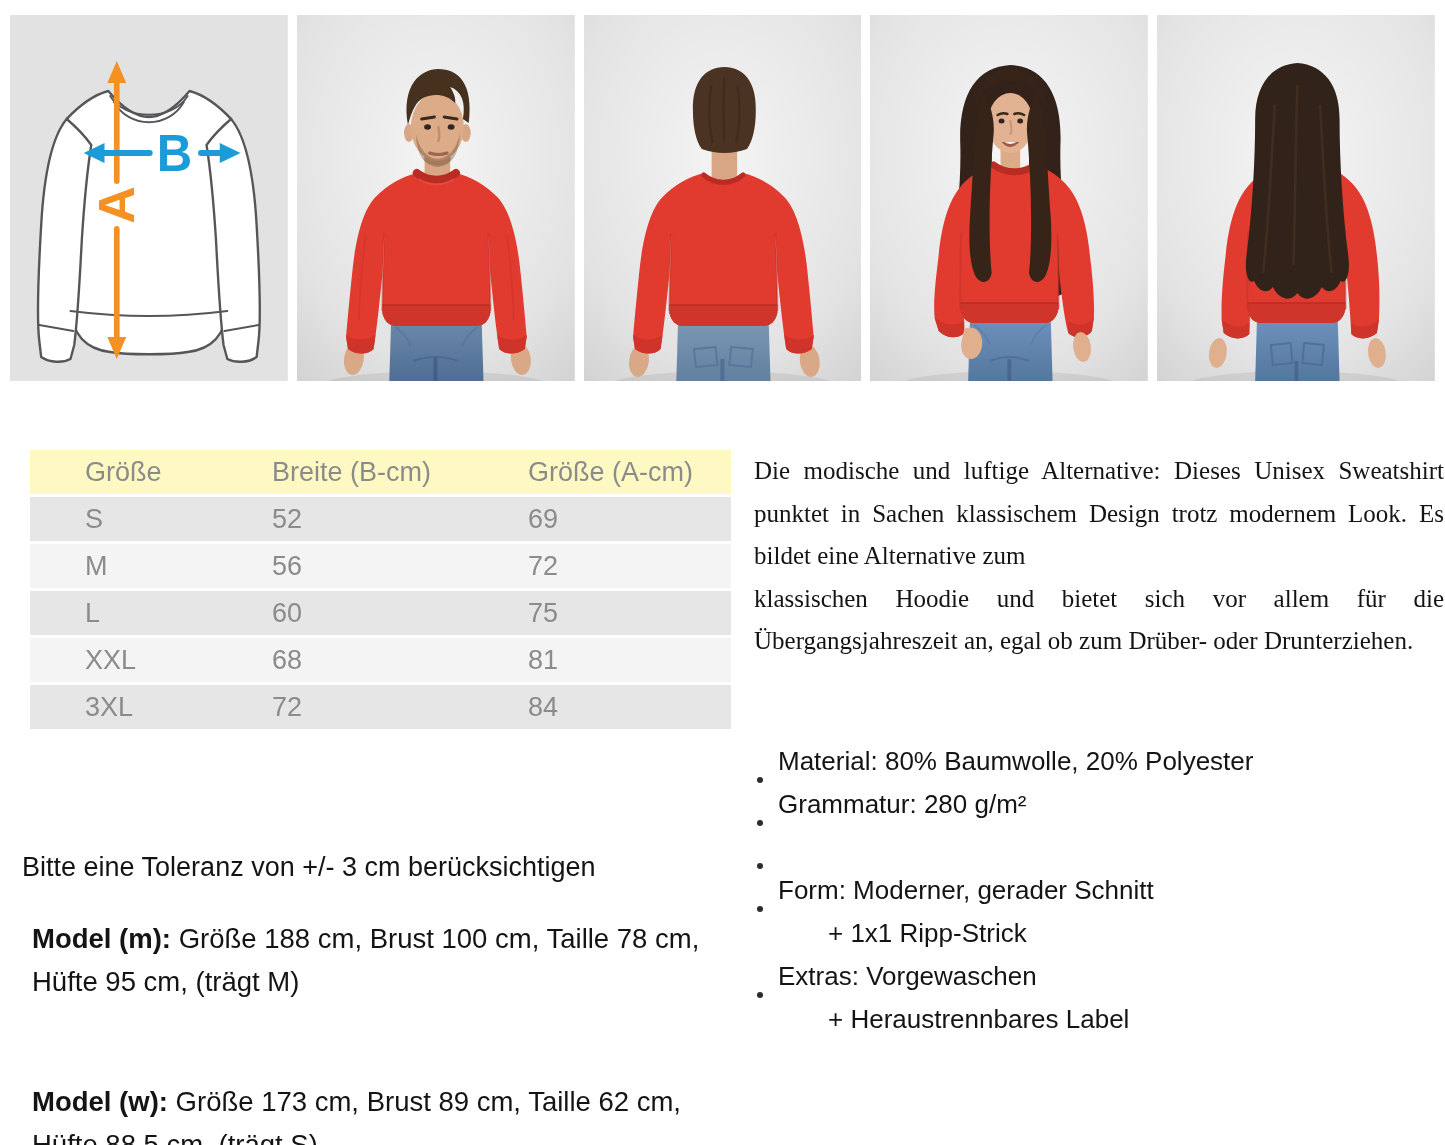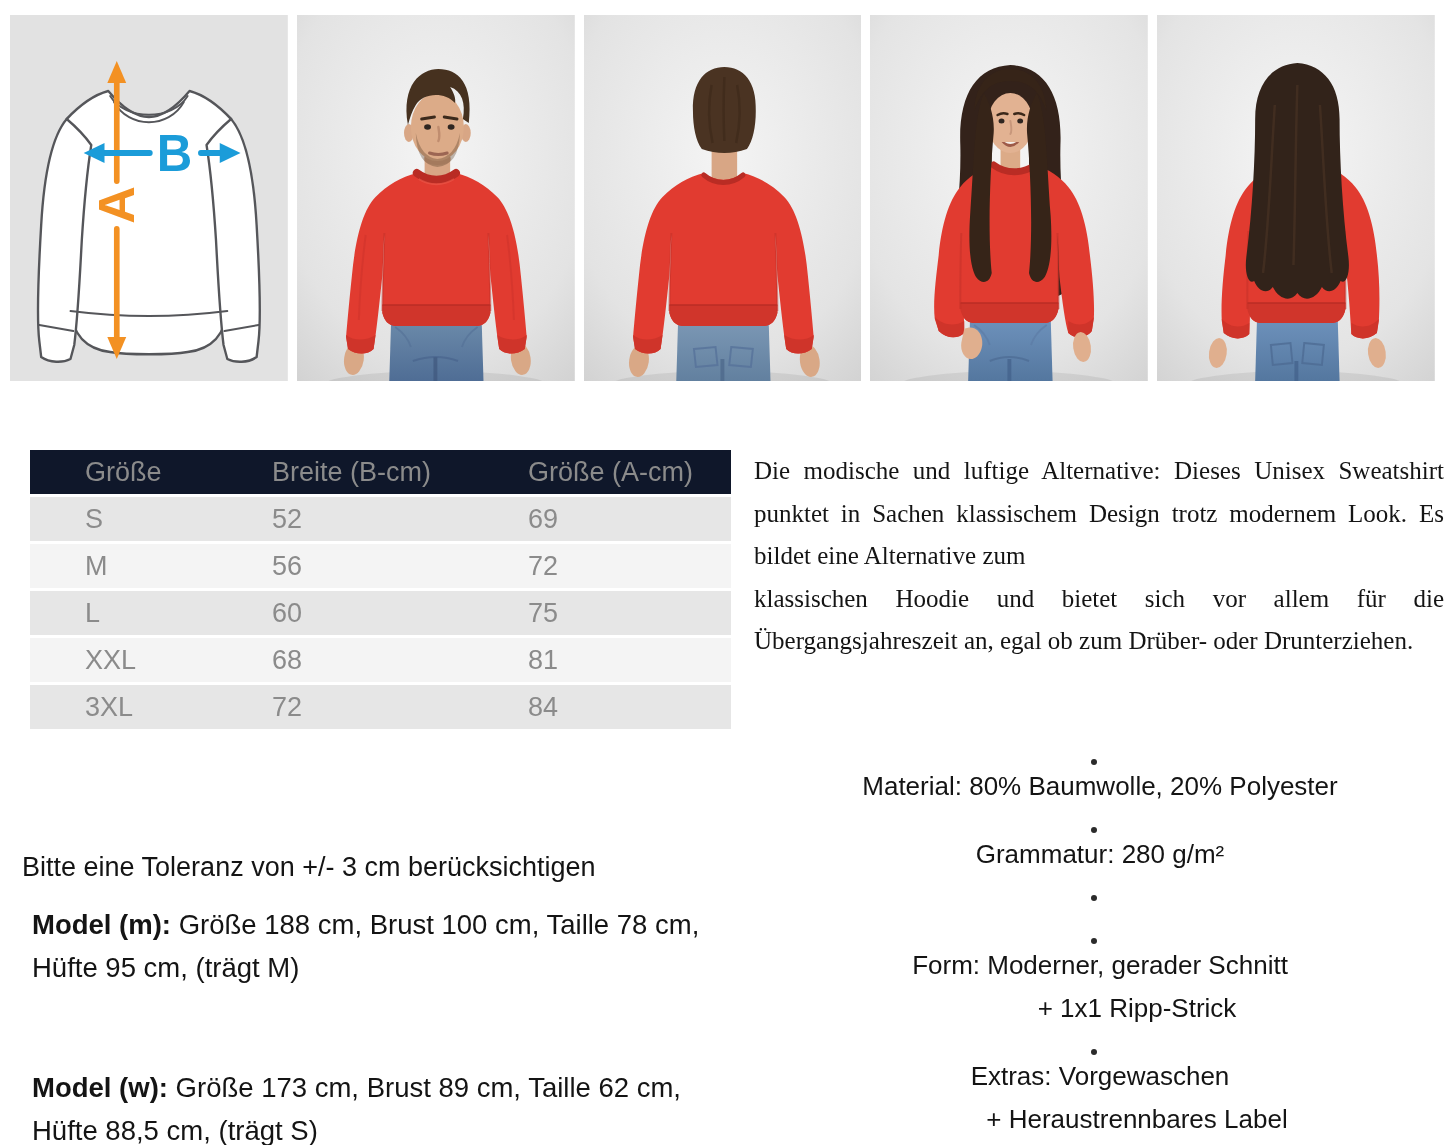--- a/index.html
+++ b/index.html
@@ -7,37 +7,37 @@
 
   
   .gallery{position:absolute;left:10px;top:15px;width:1425px;height:366px;display:flex;gap:9px;}
   .tile{flex:1;height:366px;overflow:hidden;}
   .tile svg{width:100%;height:100%;display:block;}
 
   
   .size-table{position:absolute;left:30px;top:447px;width:701px;border-collapse:separate;border-spacing:0 3px;font-size:27px;color:#8b8b8b;}
   .size-table th,.size-table td{font-weight:400;text-align:left;height:44px;padding:0 0 0 55px;white-space:nowrap;}
   .size-table col.c1{width:187px;} .size-table col.c2{width:256px;} .size-table col.c3{width:258px;}
-  .size-table thead th{background:#0f172a;}
+  .size-table thead th{background:#fef9c3;}
   .size-table tbody tr:nth-child(odd) td{background:#e6e6e6;}
   .size-table tbody tr:nth-child(even) td{background:#f4f4f4;}
 
   .tolerance{position:absolute;left:22px;top:852px;font-size:27px;color:#141414;}
 
-  .model-block{position:absolute;left:32px;width:712px;font-size:27.5px;line-height:43px;color:#141414;}
+  .model-block{position:absolute;left:32px;width:712px;font-size:27.5px;line-height:43px;color:#141414;margin-top:14px;}
   .model-m{top:903px;} .model-w{top:1066px;}
   .model-block b{font-weight:700;}
 
   
   .description{position:absolute;left:754px;top:450px;width:690px;font-size:25px;line-height:42.5px;color:#141414;}
   .description p{margin:0;text-align:justify;font-family:Liberation Serif, serif;}
   .description p:last-child{text-align:justify;}
 
   .features{position:absolute;left:754px;top:740px;width:692px;list-style:none;margin:0;padding:0;font-size:26px;color:#141414;}
-  .features li{display:flex;align-items:center;line-height:43px;min-height:43px;flex-direction:column;}
+  .features li{display:flex;align-items:flex-end;line-height:43px;min-height:43px;}
   .features .bullet{width:6px;height:6px;border-radius:50%;background:#2b2b2b;margin:19px 15px 0 3px;flex:none;}
   .features li.indent{padding-left:74px;}
 </style>
 </head>
 <body>
 
 <div class="gallery">
 
   <div class="tile">
     <svg viewBox="0 0 294 366" preserveAspectRatio="none">

